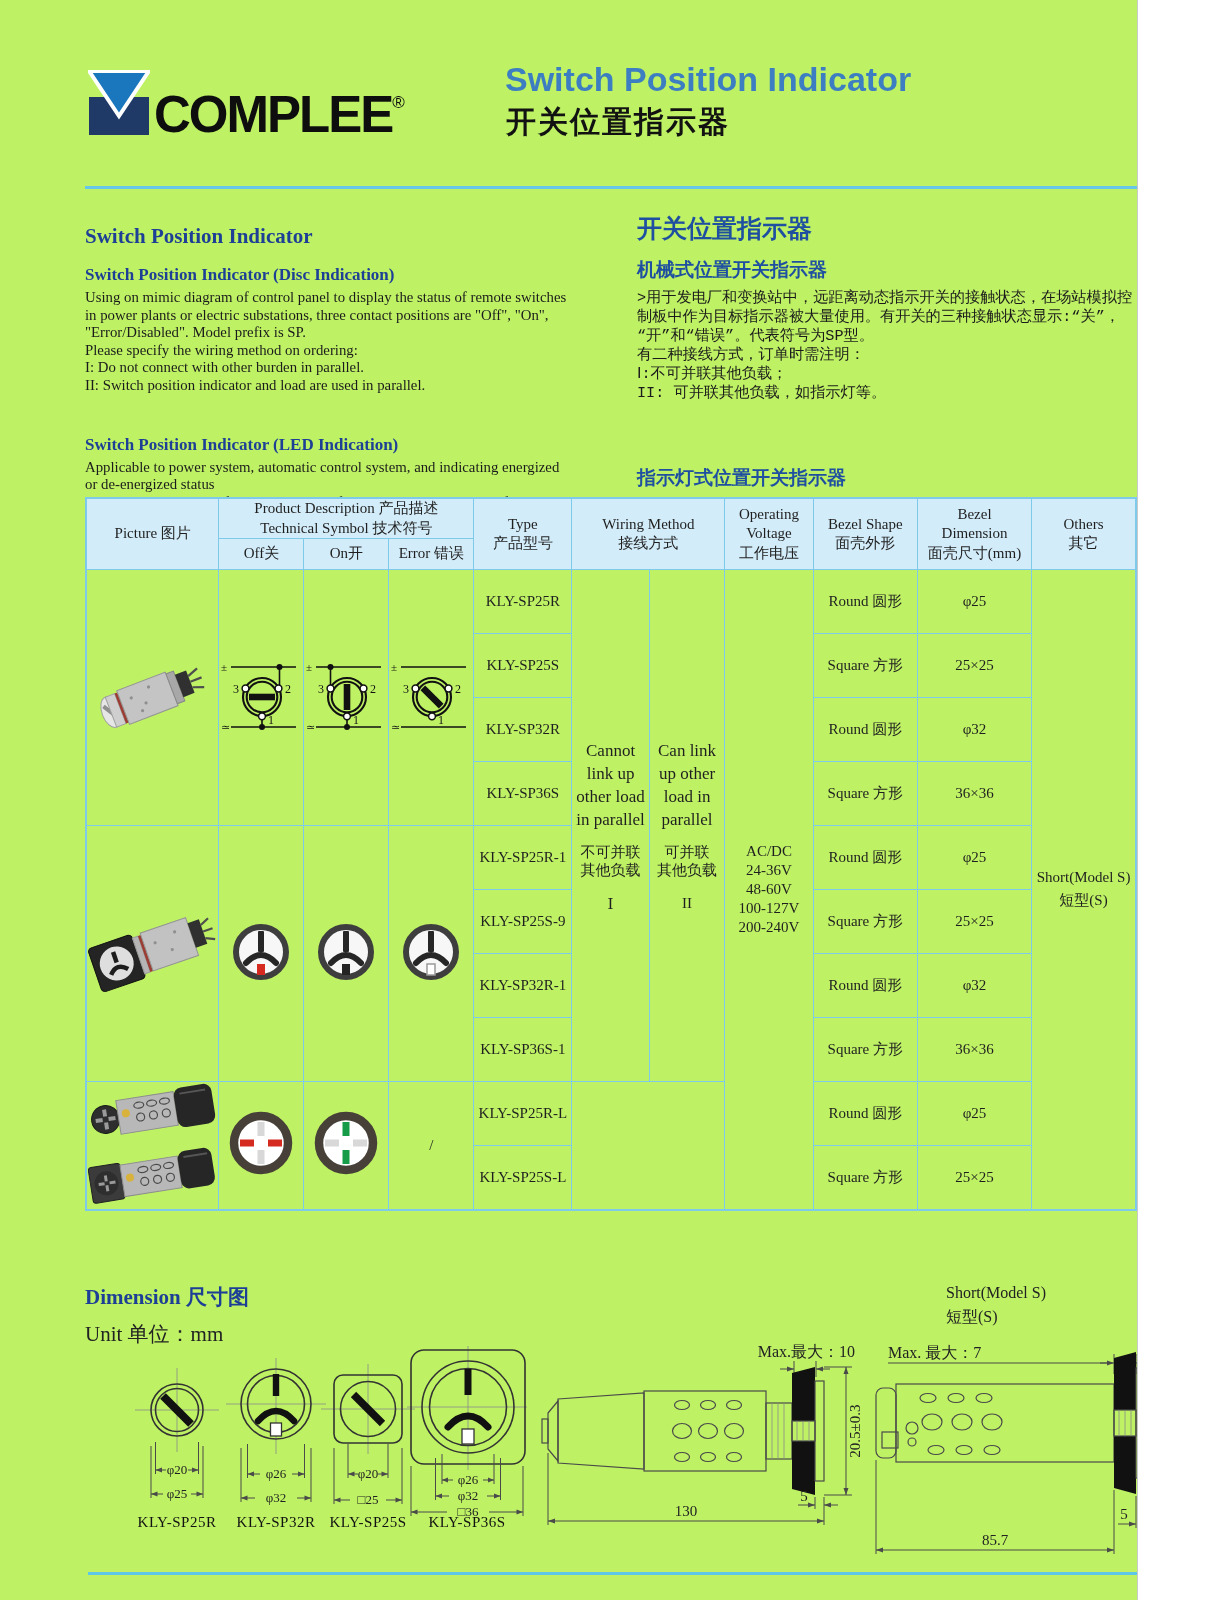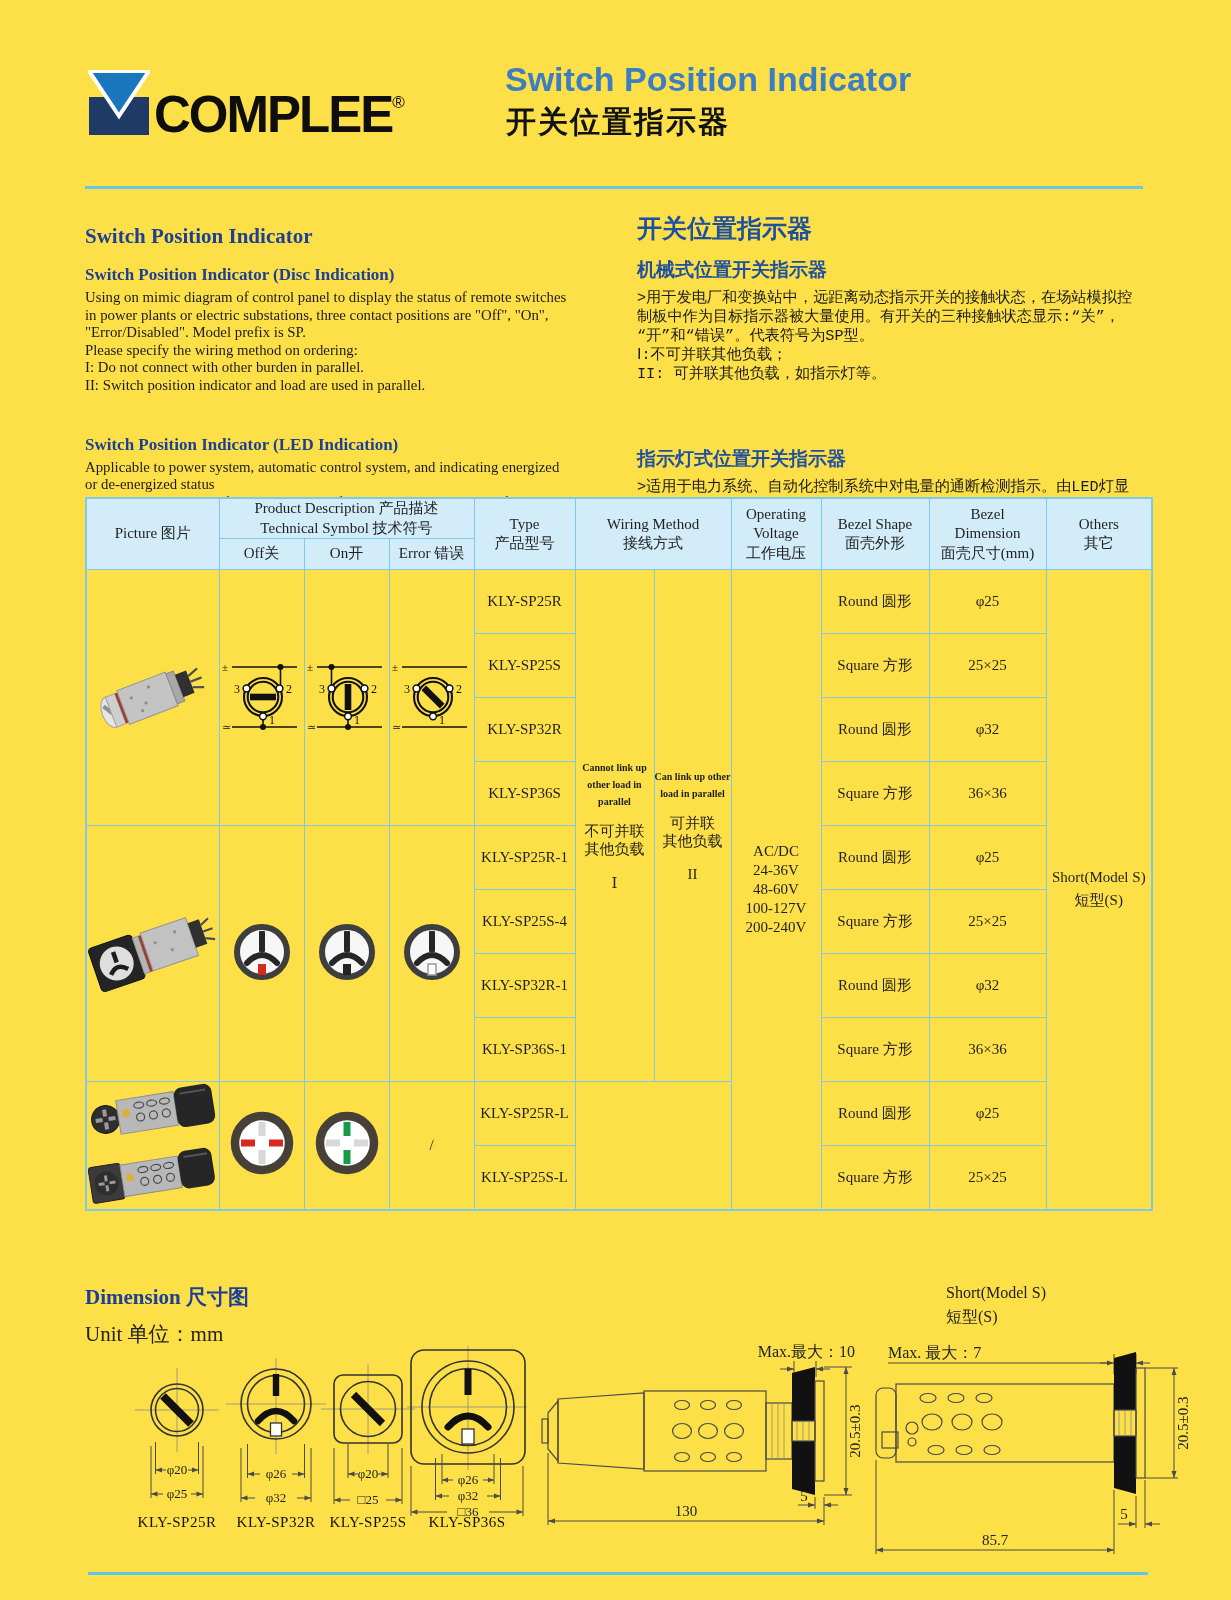--- a/index.html
+++ b/index.html
@@ -1,16 +1,16 @@
 <!DOCTYPE html>
 <html><head>
 <meta charset="utf-8">
 <style>
   html,body{margin:0;padding:0;background:#fff;}
-  .page{position:relative;width:1231px;height:1600px;background:#fde047;outline:1px solid #c9c9c9;
+  .page{position:relative;width:1137px;height:1600px;background:#bef264;outline:1px solid #c9c9c9;
         font-family:"Liberation Serif","DejaVu Serif",serif;color:#1c1c1c;overflow:hidden;}
 
   
   .logo{position:absolute;left:88px;top:70px;display:flex;align-items:flex-start;}
   .brand{font-family:"Liberation Sans","DejaVu Sans",sans-serif;font-weight:bold;font-size:51px;
          letter-spacing:-2px;color:#0e0e0e;line-height:66px;margin-left:4px;}
   .reg{font-size:17px;vertical-align:24px;font-weight:normal;letter-spacing:0;}
   .title-en{position:absolute;left:505px;top:60px;font-family:"Liberation Sans","DejaVu Sans",sans-serif;
             font-weight:bold;font-size:34px;color:#3c7ec1;}
   .title-zh{position:absolute;left:506px;top:102px;font-family:"Liberation Sans","DejaVu Sans",sans-serif;
@@ -32,21 +32,21 @@
 
   
   table.spec{position:absolute;left:85px;top:497px;border-collapse:collapse;table-layout:fixed;
              border:2px solid #7ecaea;}
   .spec th,.spec td{border:1px solid #7ecaea;text-align:center;vertical-align:middle;
              font-weight:normal;padding:0;font-size:15px;color:#1f1f1f;overflow:hidden;}
   .spec thead th{background:#d3ecf9;line-height:1.3;}
   .spec thead tr.r1 th{height:34px;}
   .spec thead tr.r2 th{height:30px;}
   .spec tbody tr{height:64px;}
-  .wir-en{font-size:10px;line-height:17px;font-weight:bold;}
+  .wir-en{font-size:17px;line-height:23px;}
   .wir-zh{font-size:15px;line-height:18px;margin-top:12px;}
   .wir-num{font-size:15px;margin-top:16px;}
   .volt div{line-height:19px;}
   .others-cell{text-align:left;padding-left:5px;}
   .others-cell div{line-height:23px;font-size:15px;}
   .slash{font-size:16px;color:#333;}
 
   
   .ol2{fill:none;stroke:#333;stroke-width:1.6;}
   .ol1{fill:none;stroke:#4a4a4a;stroke-width:1.2;}
@@ -96,20 +96,21 @@
     <div class="bodyline">or de-energized status</div>
     <div class="bodyline">Two conditions:  Green for energized, Red for de-energized.  Model prefix is SP-L.</div>
   </div>
 
   <div class="intro intro-zh">
     <div class="h-main">开关位置指示器</div>
     <div class="h-sub">机械式位置开关指示器</div>
     <div class="bodyline">&gt;用于发电厂和变换站中，远距离动态指示开关的接触状态，在场站模拟控</div>
     <div class="bodyline">制板中作为目标指示器被大量使用。有开关的三种接触状态显示:“关”，</div>
     <div class="bodyline">“开”和“错误”。代表符号为SP型。</div>
+    <div class="bodyline">有二种接线方式，订单时需注明：</div>
     <div class="bodyline">Ⅰ:不可并联其他负载；</div>
     <div class="bodyline">II: 可并联其他负载，如指示灯等。</div>
     <div class="h-sub" style="margin-top:62px;">指示灯式位置开关指示器</div>
     <div class="bodyline">&gt;适用于电力系统、自动化控制系统中对电量的通断检测指示。由LED灯显</div>
     <div class="bodyline">示红色或绿色来指示状态。有二种状态显示：绿色：通电；红色：断电。</div>
     <div class="bodyline">代表符号为SP-L型。</div>
   </div>
 
   <table class="spec">
     <colgroup>
@@ -335,21 +336,21 @@
             <rect x="28" y="10" width="6" height="21" rx="1" fill="#262626"></rect>
             <path d="M16,42 Q31,26 46,42" fill="none" stroke="#262626" stroke-width="6" stroke-linecap="round"></path>
             <rect x="27" y="43" width="8" height="11" fill="#ffffff" stroke="#9a9a9a" stroke-width="1.5"></rect>
           </svg>
         </td>
         <td>KLY-SP25R-1</td>
         <td>Round 圆形</td>
         <td>φ25</td>
       </tr>
       <tr>
-        <td>KLY-SP25S-4</td>
+        <td>KLY-SP25S-9</td>
         <td>Square 方形</td>
         <td>25×25</td>
       </tr>
       <tr>
         <td>KLY-SP32R-1</td>
         <td>Round 圆形</td>
         <td>φ32</td>
       </tr>
       <tr>
         <td>KLY-SP36S-1</td>

